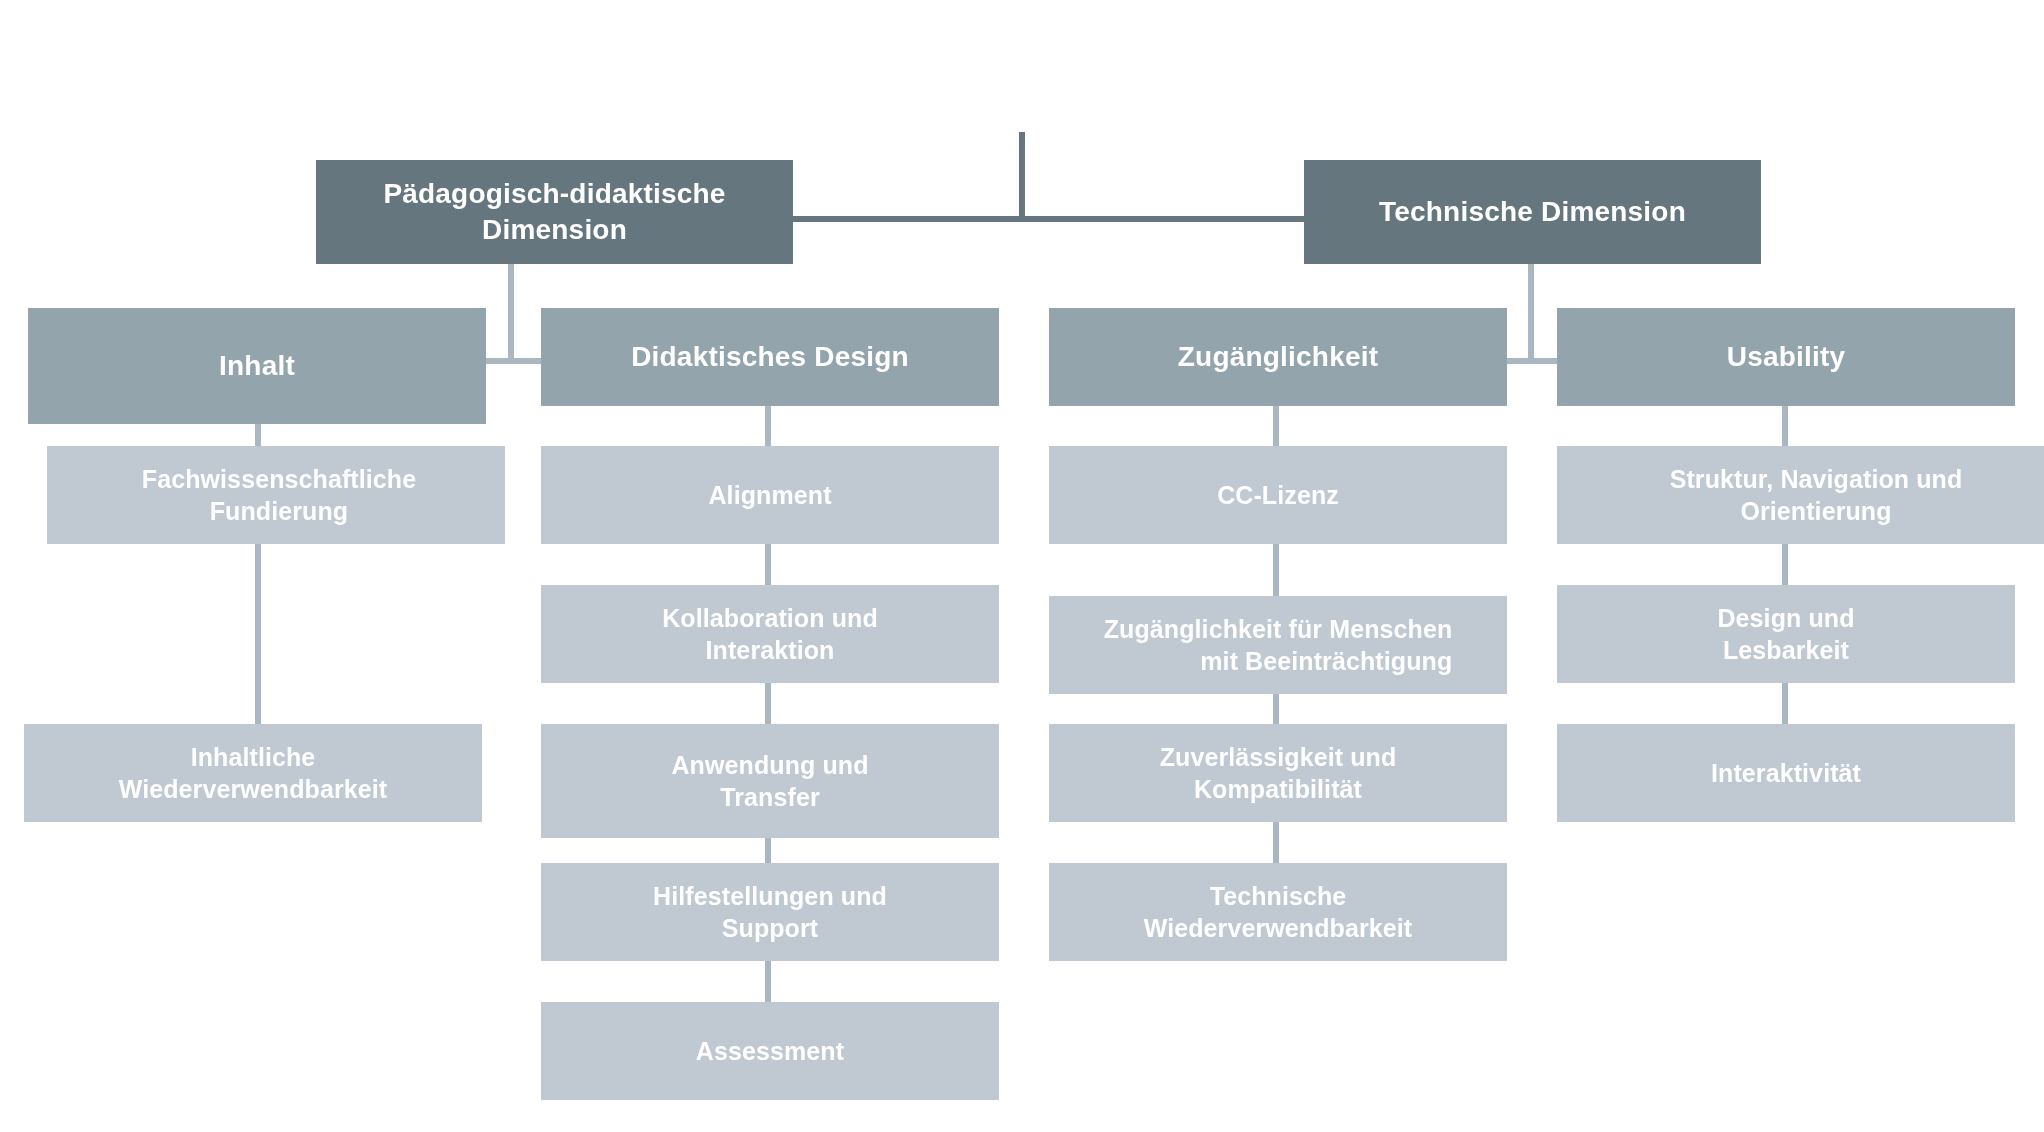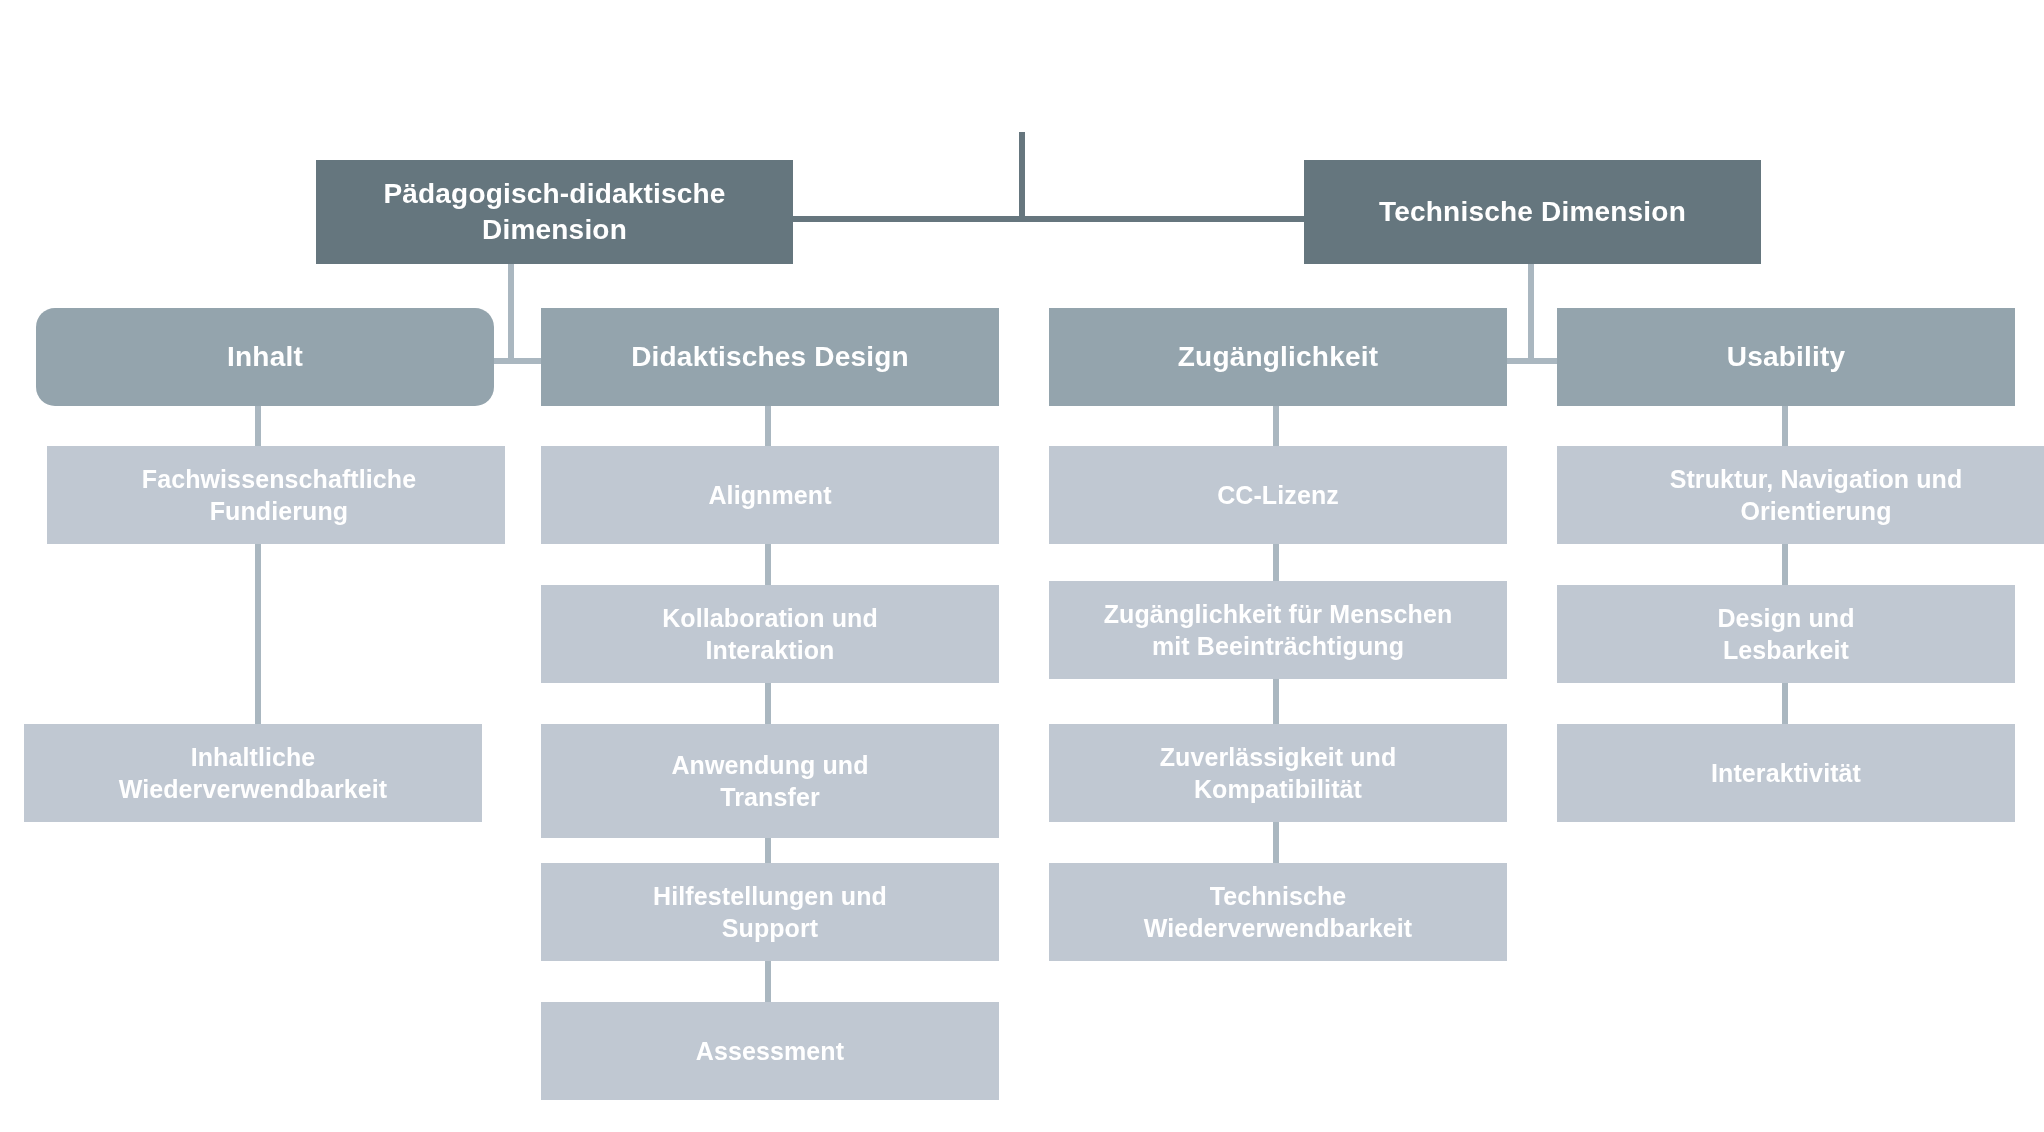--- a/index.html
+++ b/index.html
@@ -86,21 +86,21 @@
   <div class="conn" style="left:1273px; top:406px; width:6px; height:465px;"></div>
 
   <div class="conn" style="left:1782px; top:406px; width:6px; height:400px;"></div>
 
 
   <div class="node lvl-dim" style="left:286px; top:160px; width:477px; height:104px;margin-left:30px;">Pädagogisch-didaktische
 Dimension</div>
 
   <div class="node lvl-dim" style="left:1304px; top:160px; width:457px; height:104px;">Technische Dimension</div>
 
-  <div class="node lvl-cat" style="left:36px; top:308px; width:458px; height:98px;border-radius:19px;">Inhalt</div>
+  <div class="node lvl-cat" style="left:28px; top:308px; width:458px; height:116px;">Inhalt</div>
 
   <div class="node lvl-cat" style="left:541px; top:308px; width:458px; height:98px;">Didaktisches Design</div>
 
   <div class="node lvl-cat" style="left:1049px; top:308px; width:458px; height:98px;">Zugänglichkeit</div>
 
   <div class="node lvl-cat" style="left:1557px; top:308px; width:458px; height:98px;">Usability</div>
 
   <div class="node lvl-leaf" style="left:47px; top:446px; width:458px; height:98px;padding-left:16px;">Fachwissenschaftliche
 Fundierung</div>
 
@@ -116,21 +116,21 @@
   <div class="node lvl-leaf" style="left:541px; top:724px; width:458px; height:114px;">Anwendung und
 Transfer</div>
 
   <div class="node lvl-leaf" style="left:541px; top:863px; width:458px; height:98px;">Hilfestellungen und
 Support</div>
 
   <div class="node lvl-leaf" style="left:541px; top:1002px; width:458px; height:98px;">Assessment</div>
 
   <div class="node lvl-leaf" style="left:1049px; top:446px; width:458px; height:98px;">CC-Lizenz</div>
 
-  <div class="node lvl-leaf" style="left:1049px; top:581px; width:458px; height:98px;">Zugänglichkeit für Menschen
+  <div class="node lvl-leaf" style="left:1049px; top:596px; width:458px; height:98px;text-align:right;">Zugänglichkeit für Menschen
 mit Beeinträchtigung</div>
 
   <div class="node lvl-leaf" style="left:1049px; top:724px; width:458px; height:98px;">Zuverlässigkeit und
 Kompatibilität</div>
 
   <div class="node lvl-leaf" style="left:1049px; top:863px; width:458px; height:98px;">Technische
 Wiederverwendbarkeit</div>
 
   <div class="node lvl-leaf" style="left:1557px; top:446px; width:518px; height:98px;">Struktur, Navigation und
 Orientierung</div>

